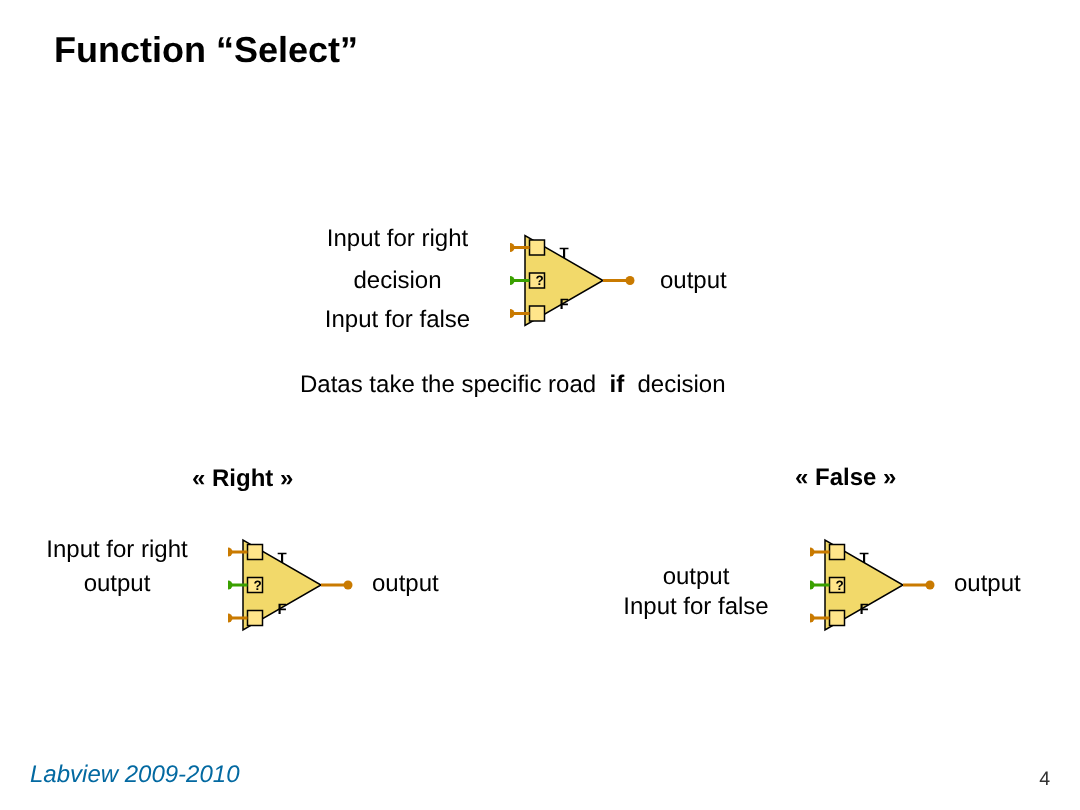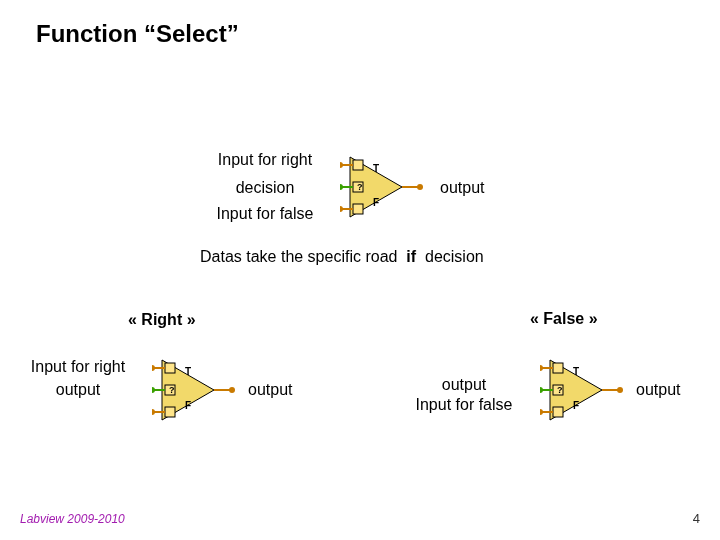--- a/index.html
+++ b/index.html
@@ -1,20 +1,20 @@
 <!DOCTYPE html>
 <html><head>
 <meta charset="utf-8">
 <style>
   html,body{margin:0;padding:0;width:720px;height:540px;background:#fff;font-family:Arial,Helvetica,sans-serif;color:#000;position:relative;overflow:hidden}
   .slide-title{position:absolute;left:36px;top:20px;font-size:24px;font-weight:bold}
   .txt{position:absolute;font-size:16px;white-space:nowrap}
   .txt-r{text-align:center}
   .bold{font-weight:bold}
-  .footer-l{position:absolute;left:20px;bottom:14px;font-size:12px;font-style:italic;color:#a21caf}
+  .footer-l{position:absolute;left:20px;bottom:14px;font-size:16px;font-style:italic;color:#0369a1}
   .footer-r{position:absolute;right:20px;bottom:14px;font-size:13px;color:#333}
   .sel{position:absolute}
 </style>
 </head>
 <body>
 
 <div class="slide-title">Function “Select”</div>
 
 <svg class="sel" style="left:340px;top:152px" width="100" height="70" viewBox="0 0 100 70">
   <polygon points="10,5 10,65 62,35" fill="#F2D96A" stroke="#000" stroke-width="1"></polygon>

